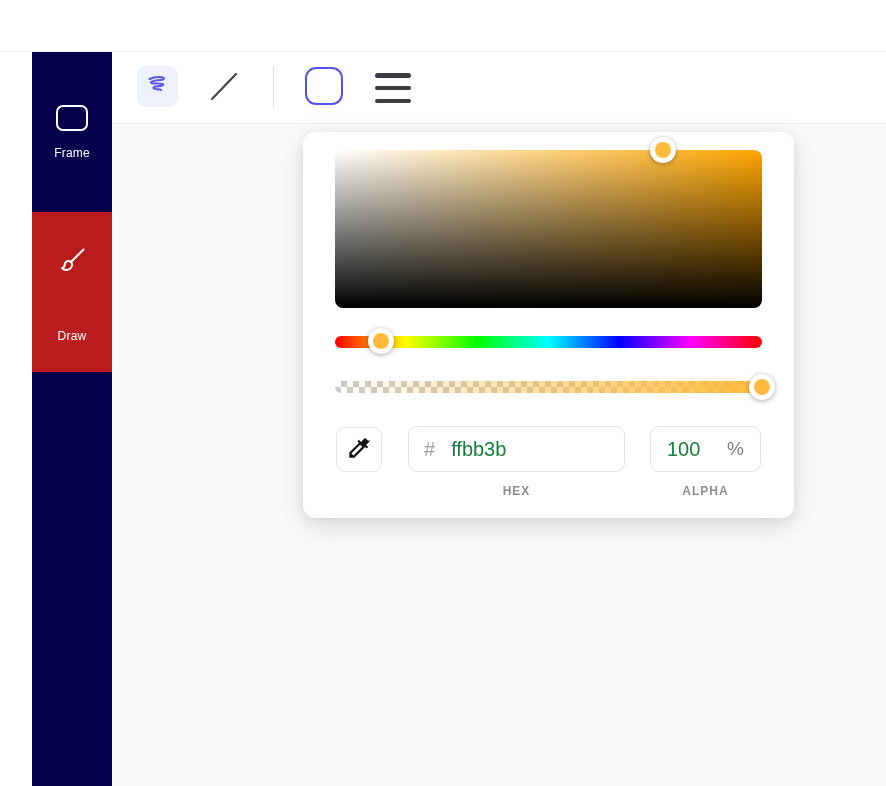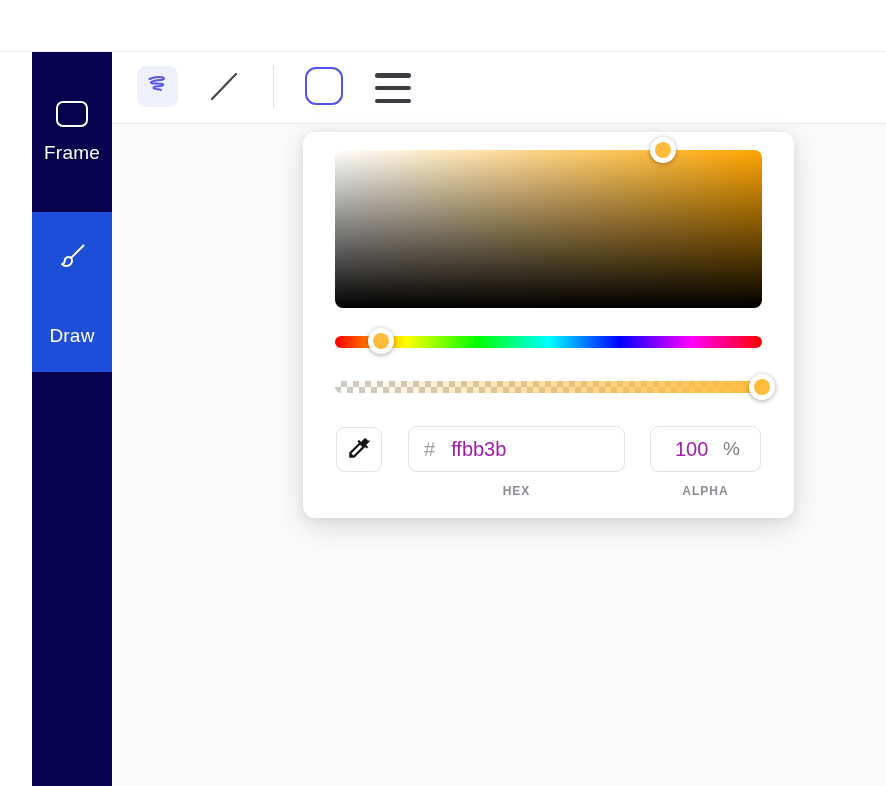--- a/index.html
+++ b/index.html
@@ -3,22 +3,22 @@
 <meta charset="utf-8">
 <style>
   html,body{margin:0;padding:0;background:#fff;}
   *{box-sizing:border-box;font-family:"Liberation Sans",sans-serif;}
   .page{position:relative;width:886px;height:786px;background:#fff;overflow:hidden;}
   .topline{position:absolute;left:0;top:51px;width:886px;height:1px;background:#efeff1;}
 
   
   .sidebar{position:absolute;left:32px;top:52px;width:80px;height:734px;background:#05014d;}
   .side-item{width:80px;height:160px;display:flex;flex-direction:column;align-items:center;justify-content:center;gap:10px;cursor:pointer;}
-  .side-item.active{background:#1d4ed8;gap:45px;}
-  .side-label{color:#fff;font-size:19px;font-weight:500;letter-spacing:.2px;}
+  .side-item.active{background:#b91c1c;gap:45px;}
+  .side-label{color:#fff;font-size:12px;font-weight:500;letter-spacing:.2px;}
 
   
   .toolbar{position:absolute;left:112px;top:52px;width:774px;height:72px;background:#fff;border-bottom:1px solid #ececee;}
   .tool-btn{position:absolute;width:41px;height:41px;border-radius:9px;display:grid;place-items:center;background:transparent;border:none;padding:0;cursor:pointer;}
   .tool-btn.selected{background:#eef0fc;}
   .tb-scribble{left:25px;top:14px;}
   .tb-line{left:90px;top:14px;}
   .tb-divider{position:absolute;left:161px;top:14px;width:1px;height:42px;background:#e0e0e4;}
   .swatch{position:absolute;left:193px;top:15px;width:38px;height:38px;border:2px solid #5352ed;border-radius:11px;background:#fff;padding:3px;cursor:pointer;}
   .swatch-fill{width:100%;height:100%;border-radius:7px;background:#ffbb3b;}
@@ -41,23 +41,23 @@
   .alpha-overlay{width:100%;height:100%;background:linear-gradient(to right,rgba(255,187,59,0),#ffbb3b);}
   .knob{position:absolute;width:26px;height:26px;border-radius:50%;background:#fff;box-shadow:0 1px 5px rgba(0,0,0,.35);display:grid;place-items:center;cursor:pointer;}
   .knob i{display:block;width:16px;height:16px;border-radius:50%;background:#f2ac3e;}
   .sat-knob{left:347px;top:5px;}
   .hue-knob{left:65px;top:196px;}
   .alpha-knob{left:446px;top:242px;}
 
   .eyedropper{position:absolute;left:33px;top:295px;width:46px;height:45px;border:1px solid #e4e4e9;border-radius:9px;background:#fff;display:grid;place-items:center;cursor:pointer;padding:0;}
   .field{position:absolute;top:294px;height:46px;border:1px solid #e2e2e7;border-radius:9px;background:#fff;display:flex;align-items:center;}
   .hex-field{left:105px;width:217px;padding-left:15px;gap:16px;}
-  .alpha-field{left:347px;width:111px;padding:0 24px;justify-content:space-between;}
+  .alpha-field{left:347px;width:111px;padding:0 16px;justify-content:space-between;}
   .prefix{font-size:20px;color:#a1a1a8;}
-  .field input{border:none;outline:none;font-size:20px;color:#a21caf;padding:0;background:transparent;}
+  .field input{border:none;outline:none;font-size:20px;color:#15803d;padding:0;background:transparent;}
   .hex-input{width:140px;}
   .alpha-input{width:48px;}
   .unit{font-size:19px;color:#7e7e86;}
   .field-label{position:absolute;top:352px;text-align:center;font-size:12px;font-weight:700;color:#8d8d94;letter-spacing:1px;}
   .hex-label{left:105px;width:217px;}
   .alpha-label{left:347px;width:111px;}
 </style>
 </head>
 <body>
 

